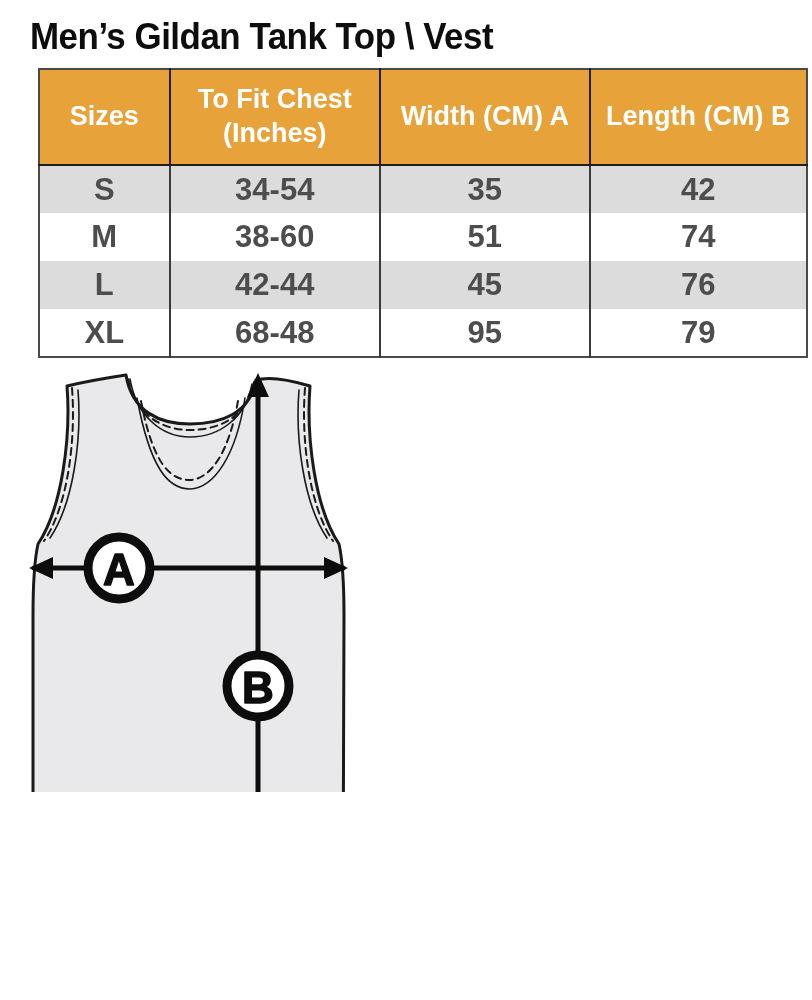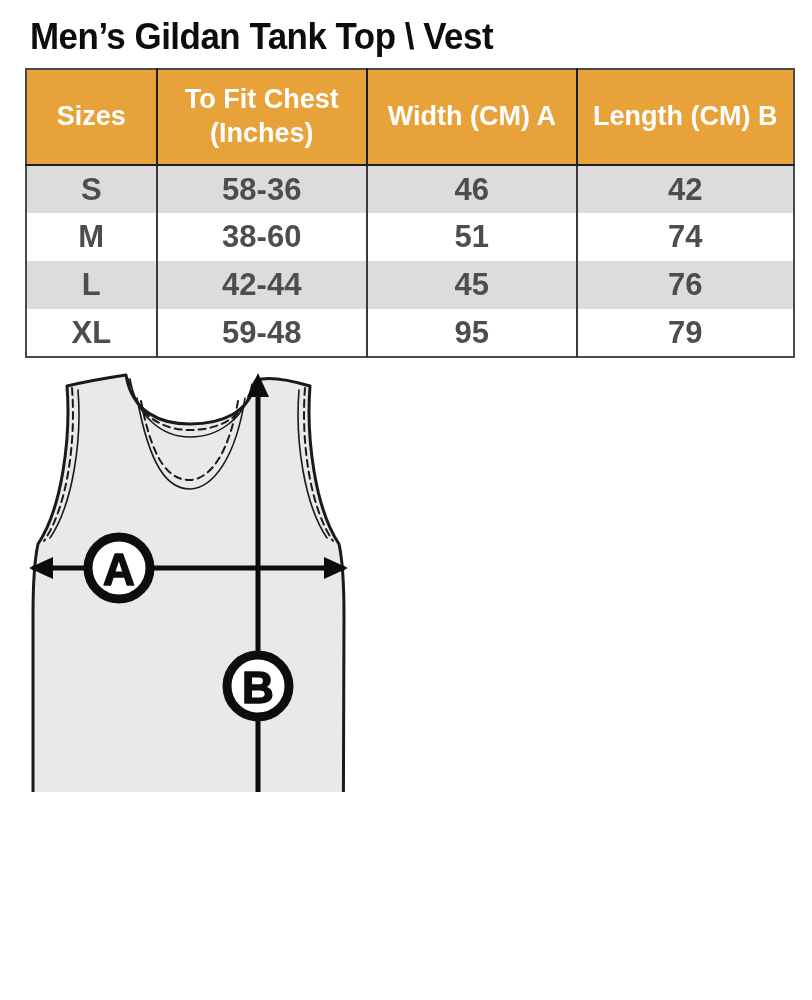--- a/index.html
+++ b/index.html
@@ -17,21 +17,21 @@
     font-size: 36px;
     font-weight: 700;
     letter-spacing: -0.5px;
     color: #0d0d0d;
     transform: scaleX(0.97);
     transform-origin: left center;
     white-space: nowrap;
   }
   table.size-chart {
     width: 770px;
-    margin-left: 25px;
+    margin-left: 38px;
     border-collapse: collapse;
     table-layout: fixed;
     border: 2px solid #4a4a4a;
     text-align: center;
   }
   table.size-chart col.c1 { width: 17%; }
   table.size-chart col.c2 { width: 27.4%; }
   table.size-chart col.c3 { width: 27.3%; }
   table.size-chart col.c4 { width: 28.3%; }
   table.size-chart th {
@@ -83,39 +83,39 @@
       <tr>
         <th>Sizes</th>
         <th>To Fit Chest (Inches)</th>
         <th>Width (CM) A</th>
         <th>Length  (CM) B</th>
       </tr>
     </thead>
     <tbody>
       <tr>
         <td>S</td>
-        <td>58-36</td>
-        <td>46</td>
+        <td>34-54</td>
+        <td>35</td>
         <td>42</td>
       </tr>
       <tr>
         <td>M</td>
         <td>38-60</td>
         <td>51</td>
         <td>74</td>
       </tr>
       <tr>
         <td>L</td>
         <td>42-44</td>
         <td>45</td>
         <td>76</td>
       </tr>
       <tr>
         <td>XL</td>
-        <td>59-48</td>
+        <td>68-48</td>
         <td>95</td>
         <td>79</td>
       </tr>
     </tbody>
   </table>
 
   <div class="diagram-wrap">
     <svg width="400" height="578" viewBox="0 0 400 578" fill="none" stroke-linecap="round" stroke-linejoin="round">
 
       <path d="M 67 20

